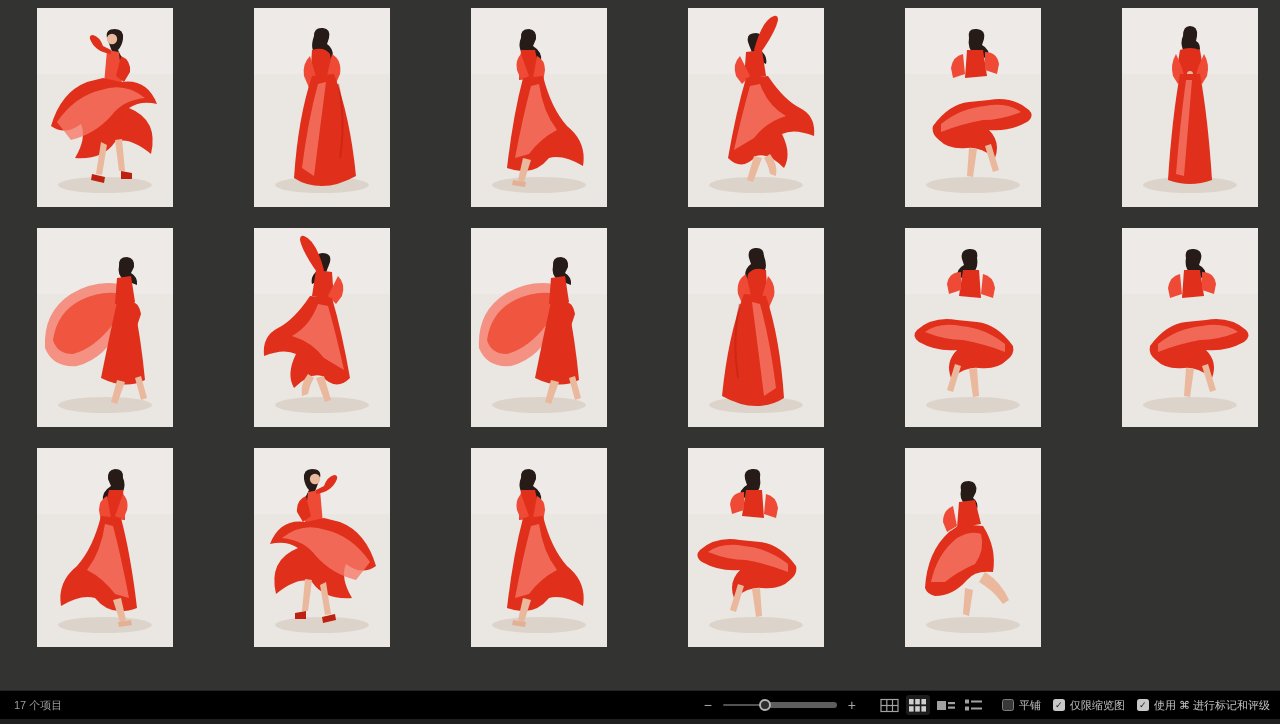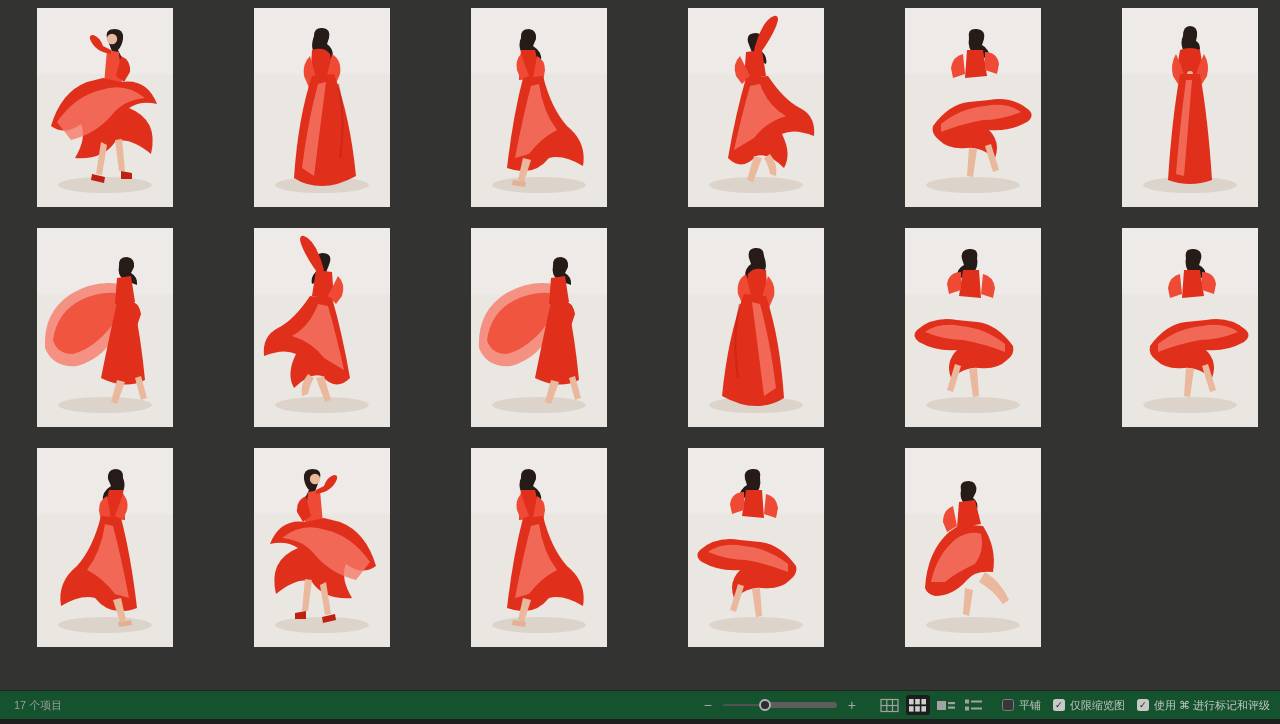--- a/index.html
+++ b/index.html
@@ -9,21 +9,21 @@
     background:#333432;
     font-family:"Liberation Sans","DejaVu Sans",sans-serif;
   }
   
   .content{height:690px;padding:8px 21px 0 37px;overflow:hidden}
   .grid{display:grid;grid-template-columns:repeat(6,136px);column-gap:81px;row-gap:21px}
   figure.thumb{margin:0;width:136px;height:199px;background:#eae6e2;cursor:pointer}
   figure.thumb svg{display:block;width:136px;height:199px}
   
   .statusbar{
-    height:29px;background:#14532d;border-top:1px solid #232323;
+    height:29px;background:#000000;border-top:1px solid #232323;
     display:flex;align-items:center;padding:0 10px 0 14px;
     font-size:11px;color:#a6a6a6;
   }
   .count{color:#9c9c9c;white-space:nowrap}
   .spacer{flex:1}
   .zoomctl{display:flex;align-items:center;gap:9px;margin-right:20px}
   .zbtn{color:#a8a8a8;font-size:14px;width:12px;text-align:center;line-height:1;cursor:pointer}
   .slider{position:relative;width:114px;height:16px;cursor:pointer}
   .track-thin{position:absolute;top:7px;height:2px;background:#525252;border-radius:1px}
   .track-thick{position:absolute;top:5px;height:6px;background:#5d5d5d;border-radius:3px}

